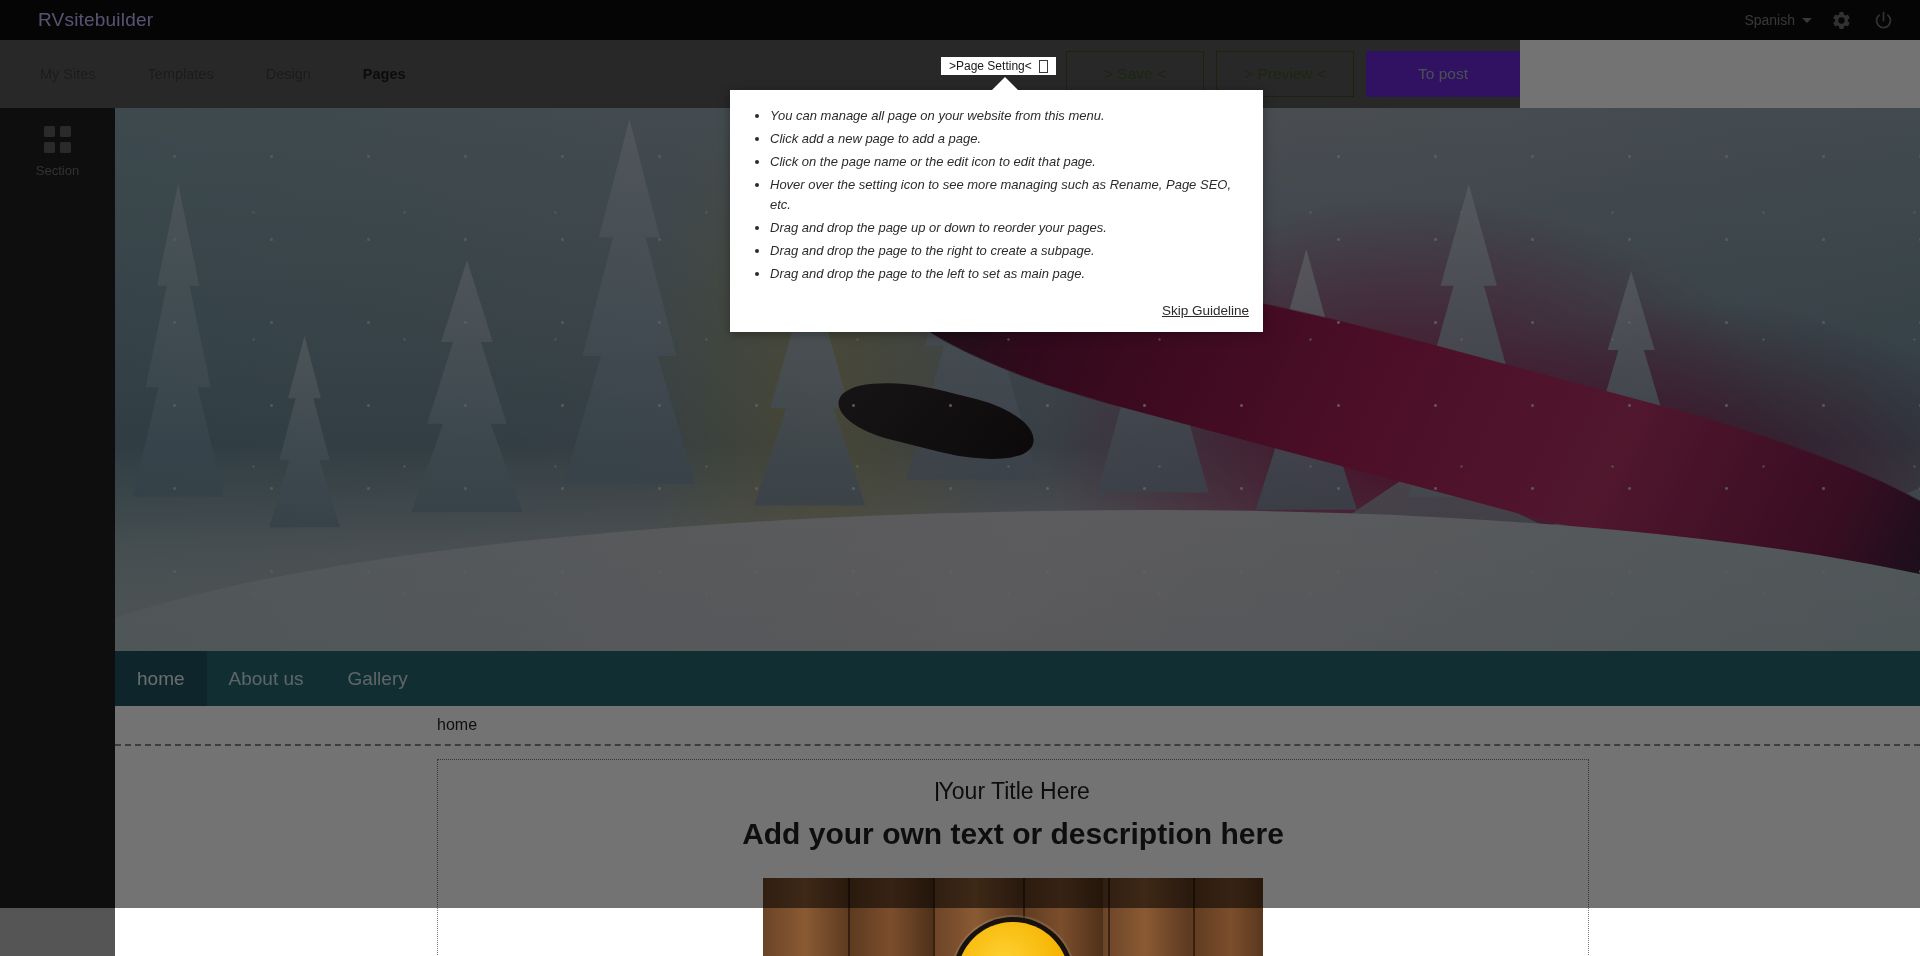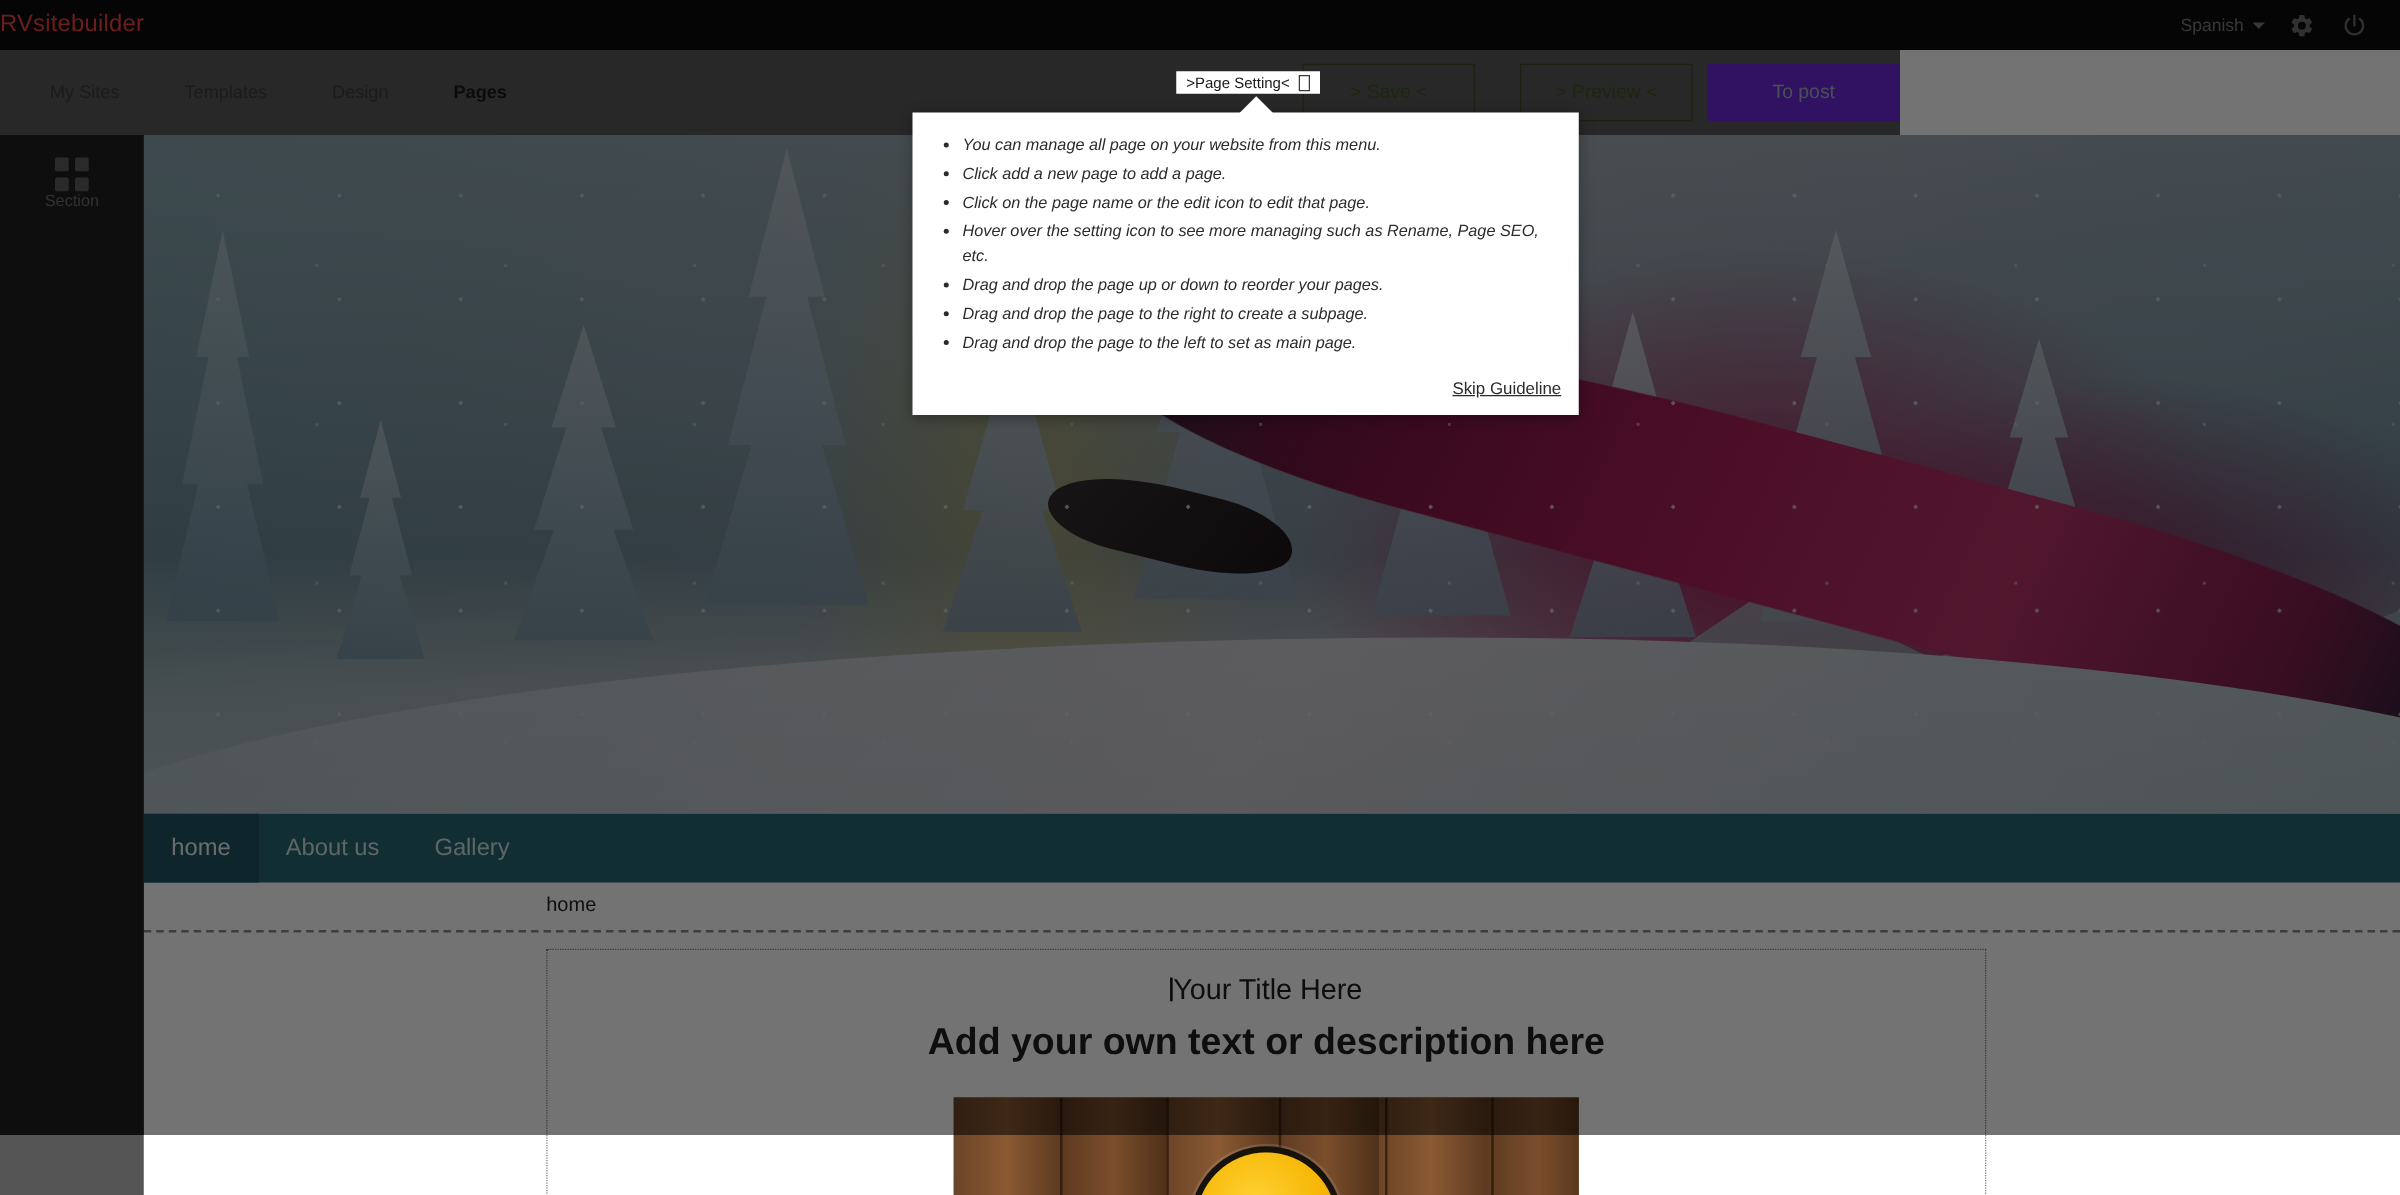--- a/index.html
+++ b/index.html
@@ -12,21 +12,21 @@
   }
   #app { position: relative; width: 1920px; height: 956px; }
 
   
   .topbar {
     position: absolute; left: 0; top: 0; width: 1920px; height: 40px;
     background: #0d0d0d; z-index: 40;
     display: flex; align-items: center;
   }
   .brand {
-    font-size: 19px; color: #ef4444;
+    margin-left: 38px; font-size: 19px; color: #c4b5fd;
     letter-spacing: .2px; white-space: nowrap;
   }
   .topbar-right {
     margin-left: auto; display: flex; align-items: center; gap: 0px;
     padding-right: 16px;
   }
   .lang {
     font-size: 14px; color: #7d7d7d; display: flex; align-items: center;
     gap: 7px; cursor: pointer; padding: 4px 8px;
   }
@@ -50,42 +50,42 @@
     font-size: 14.5px; color: #3d3d3d; text-decoration: none;
     padding: 10px 26px; white-space: nowrap;
   }
   .mainnav a.active { color: #1a1a1a; font-weight: bold; }
   .actions { margin-left: auto; display: flex; align-items: stretch;
              height: 46px; padding-right: 0px; }
   .btn-outline {
     display: flex; align-items: center; justify-content: center;
     min-width: 138px; padding: 0 22px;
     border: 1px solid #3e4d1f; color: #3f5420; background: transparent;
-    font-size: 15.5px; cursor: pointer; margin-right: 12px; white-space: nowrap; margin-left: 24px;
+    font-size: 15.5px; cursor: pointer; margin-right: 12px; white-space: nowrap;
   }
   .btn-post {
     display: flex; align-items: center; justify-content: center;
     min-width: 154px; padding: 0 26px;
     background: #6d28d9; color: #9fb2ba; border: none;
     font-size: 15.5px; cursor: pointer; white-space: nowrap;
   }
 
   
   .sidebar {
     position: absolute; left: 0; top: 108px; width: 115px; height: 848px;
     background: #555555; z-index: 30;
   }
   .sidebar .darkpart {
     position: absolute; left: 0; top: 0; width: 115px; height: 800px;
     background: #202020;
   }
   .side-item {
     position: absolute; left: 0; top: 18px; width: 115px;
     display: flex; flex-direction: column; align-items: center;
-    cursor: pointer; z-index: 2;
+    gap: 10px; cursor: pointer; z-index: 2;
   }
   .grid-icon { display: grid; grid-template-columns: 11px 11px;
                grid-template-rows: 11px 11px; gap: 5px; }
   .grid-icon i { background: #5d5d5d; border-radius: 1.5px; display: block; }
   .side-label { font-size: 13px; color: #6f6f6f; }
 
   
   .canvas {
     position: absolute; left: 115px; top: 108px;
     width: 1805px; height: 848px; background: #ffffff; overflow: hidden;

